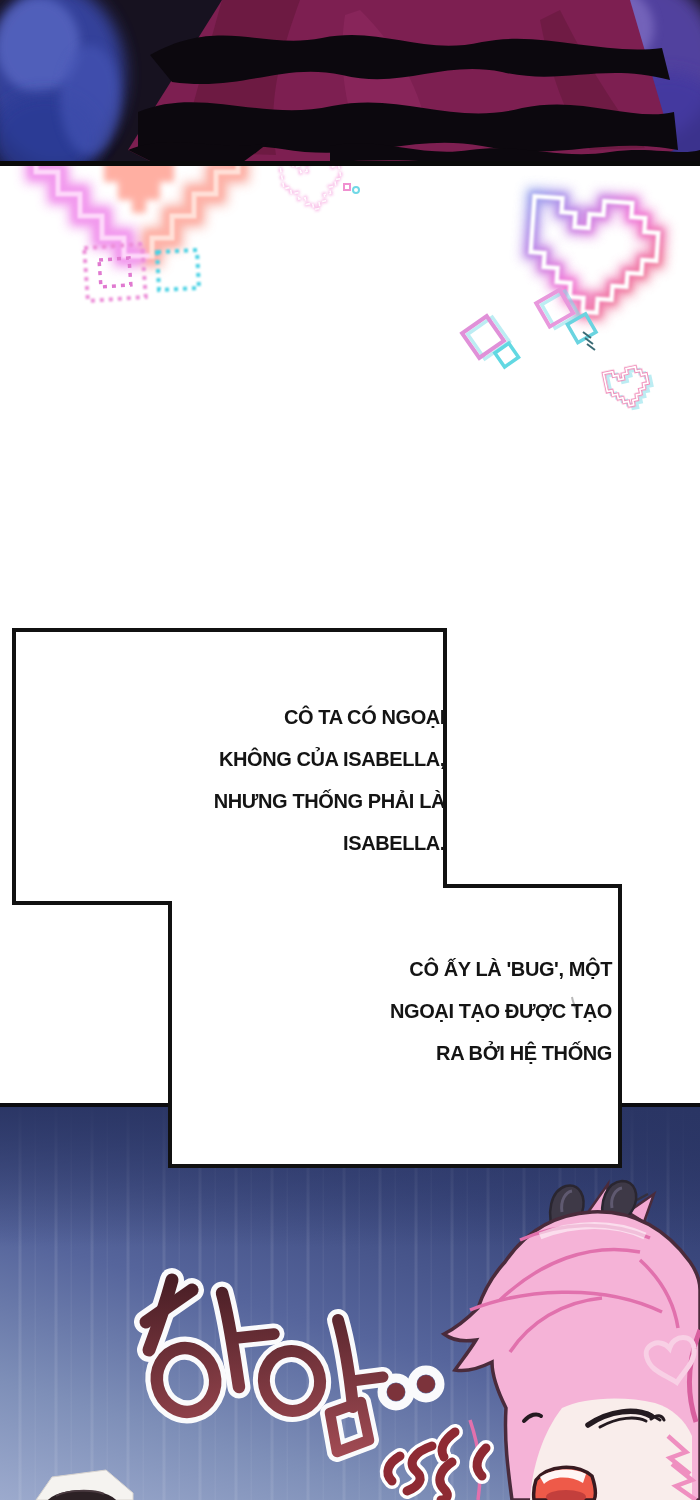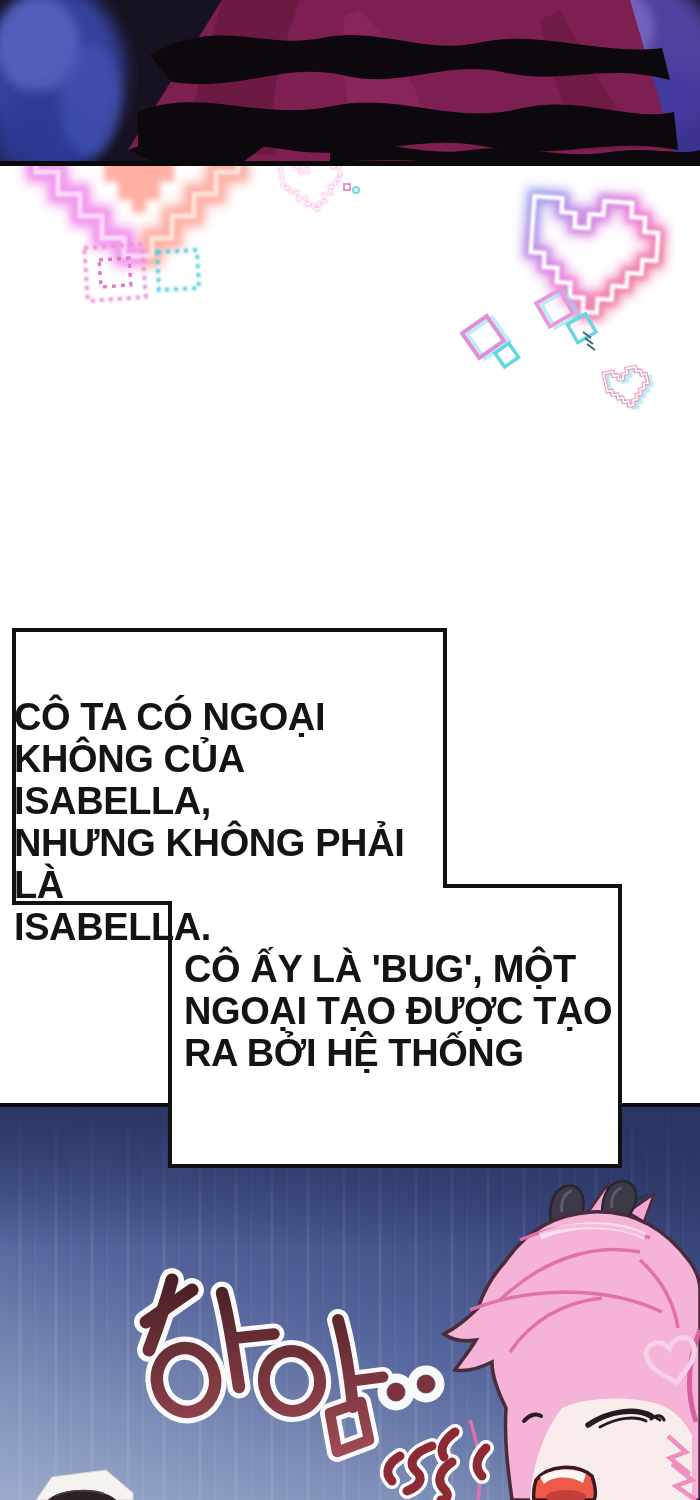--- a/index.html
+++ b/index.html
@@ -1,22 +1,22 @@
 <!DOCTYPE html>
 <html><head>
 <meta charset="utf-8">
 <style>
   html,body{margin:0;padding:0;background:#ffffff;}
   #page{position:relative;width:700px;height:1500px;background:#ffffff;overflow:hidden;
         font-family:"Liberation Sans",sans-serif;}
   svg{display:block;}
   .abs{position:absolute;}
   
-  .bubble-text{position:absolute;font-weight:700;font-size:38px;line-height:42px;
-               text-align:left;color:#141414;letter-spacing:-0.4px;
+  .bubble-text{position:absolute;font-weight:700;font-size:20px;line-height:42px;
+               text-align:right;color:#141414;letter-spacing:-0.4px;
                font-family:"Liberation Sans",sans-serif;}
   
   #bottom-panel{position:absolute;left:0;top:1103px;width:700px;height:397px;
     border-top:4px solid #0c0c10;box-sizing:border-box;
     background:linear-gradient(196deg,#2a3564 0%,#3a477c 26%,#56659c 55%,#7e8fb8 80%,#9caacd 100%);}
   #bottom-panel .streaks{position:absolute;inset:0;opacity:.85;background:
     repeating-linear-gradient(90deg,
       rgba(255,255,255,0) 0px, rgba(255,255,255,0) 18px,
       rgba(255,255,255,0.10) 19px, rgba(255,255,255,0.10) 21px,
       rgba(255,255,255,0) 22px, rgba(255,255,255,0) 34px,
@@ -282,25 +282,25 @@
   </svg>
 
   <svg class="abs" style="left:0;top:420px" width="700" height="760" viewBox="0 420 700 760">
     <polygon points="14,630 445,630 445,886 620,886 620,1166 170,1166 170,903 14,903" fill="#ffffff" stroke="#111111" stroke-width="4"></polygon>
     <path d="M572,997 C573,1003 575,1007 577,1011" stroke="#9a9a9a" stroke-width="2" fill="none" opacity=".7"></path>
   </svg>
 
   <div class="bubble-text" style="left:14px;top:696px;width:431px">
     <div>CÔ TA CÓ NGOẠI</div>
     <div>KHÔNG CỦA ISABELLA,</div>
-    <div>NHƯNG KHÔNG PHẢI LÀ</div>
+    <div>NHƯNG THỐNG PHẢI LÀ</div>
     <div>ISABELLA.</div>
   </div>
 
-  <div class="bubble-text" style="left:184px;top:948px;width:450px">
+  <div class="bubble-text" style="left:162px;top:948px;width:450px">
     <div>CÔ ẤY LÀ 'BUG', MỘT</div>
     <div>NGOẠI TẠO ĐƯỢC TẠO</div>
     <div>RA BỞI HỆ THỐNG</div>
   </div>
 
   <span class="sfx-hidden">하암..</span>
 
 </div>
 
 </body></html>

